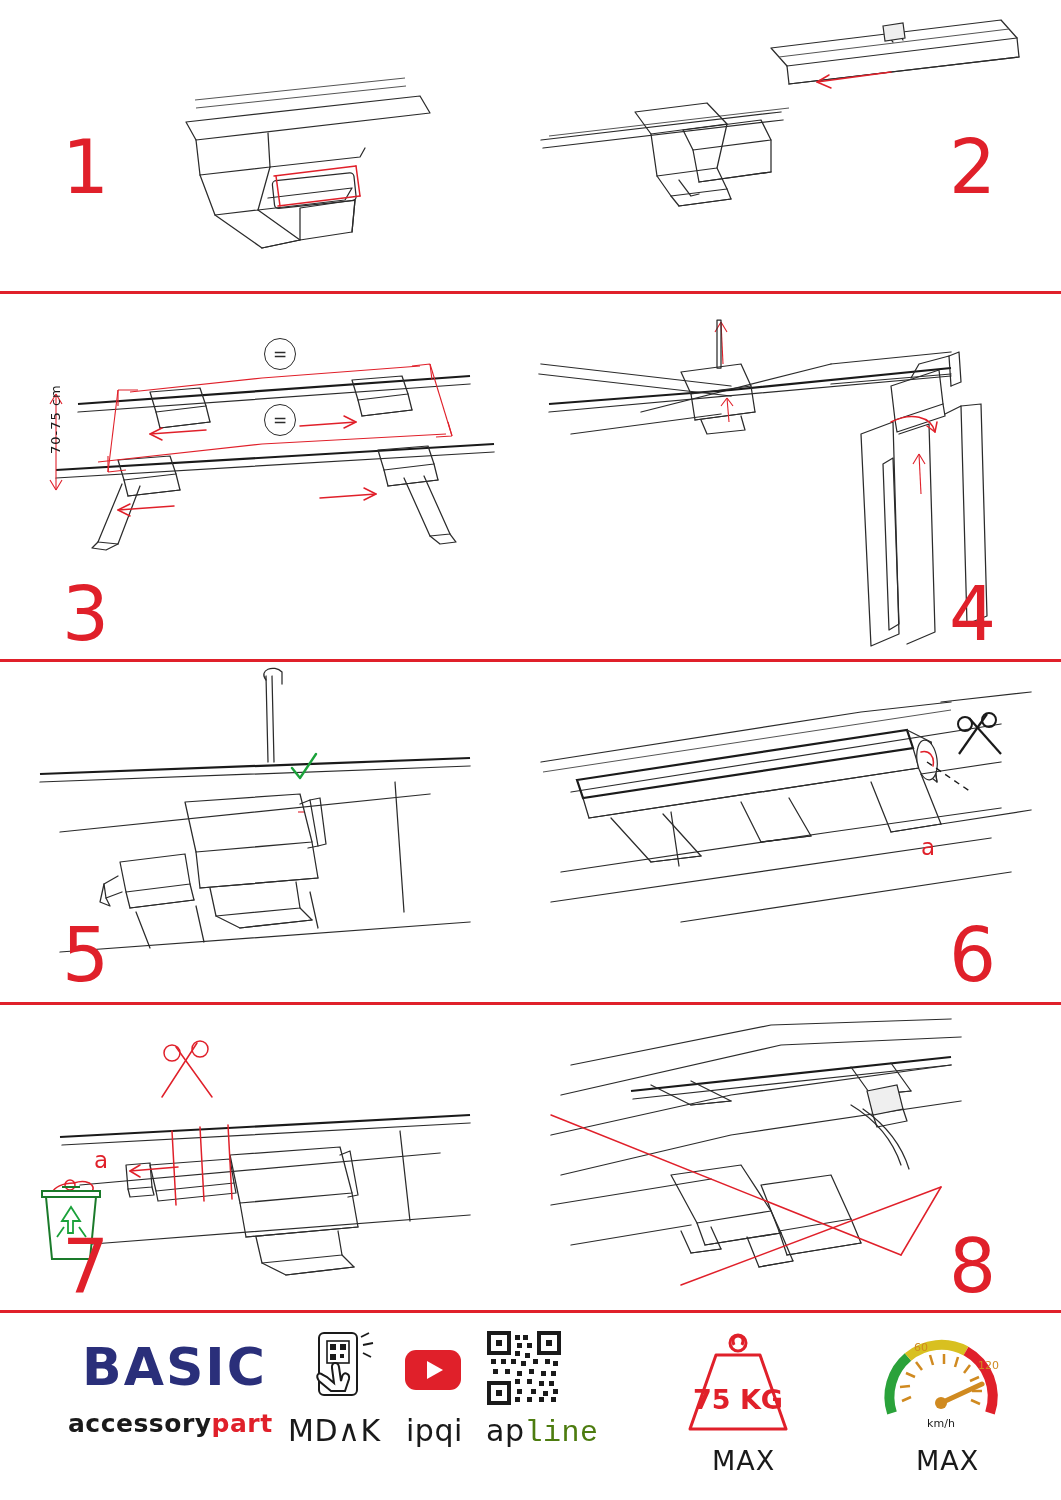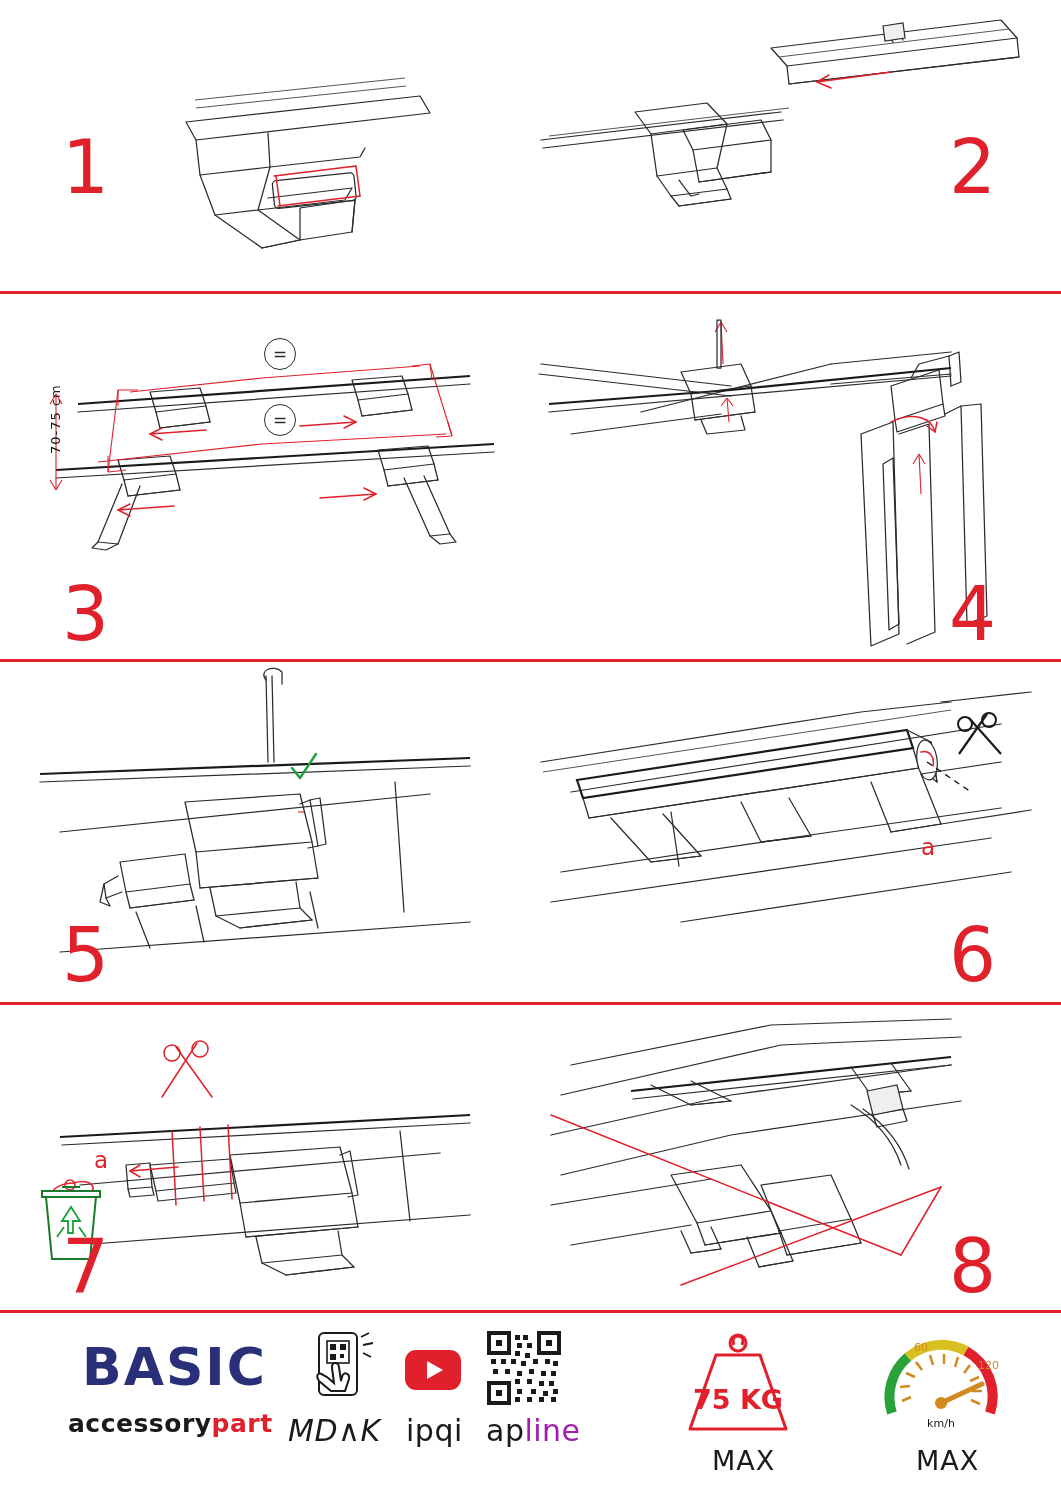--- a/index.html
+++ b/index.html
@@ -125,21 +125,21 @@
   .brand-accessory .p1 { color: #1a1a1a; }
   .brand-accessory .p2 { color: #e0202a; }
 
   .f-label {
     position: absolute;
     font-family: "DejaVu Sans", sans-serif;
     font-size: 30px;
     color: #1a1a1a;
     letter-spacing: 0.5px;
   }
-  .f-label .accent { color: #a21caf; }
+  .f-label .accent { color: #4d7c0f; font-family: Liberation Mono, monospace; }
 
   .max-label {
     position: absolute;
     font-family: "DejaVu Sans", sans-serif;
     font-size: 27px;
     color: #1a1a1a;
     letter-spacing: 1px;
   }
   .kg-text {
     font-family: "DejaVu Sans", sans-serif;
@@ -464,21 +464,21 @@
     <svg width="80" height="72" viewBox="0 0 80 72" style="position:absolute;left:305px;top:18px;">
       <rect x="14" y="2" width="38" height="62" rx="5" fill="#fff" stroke="#1a1a1a" stroke-width="2"></rect>
       <rect x="22" y="10" width="22" height="22" fill="none" stroke="#1a1a1a" stroke-width="1.6"></rect>
       <rect x="25" y="13" width="6" height="6" fill="#1a1a1a"></rect>
       <rect x="35" y="13" width="6" height="6" fill="#1a1a1a"></rect>
       <rect x="25" y="23" width="6" height="6" fill="#1a1a1a"></rect>
       <rect x="35" y="23" width="4" height="4" fill="#1a1a1a"></rect>
       <path d="M18 44 C 14 40, 10 44, 14 50 L26 60 L40 60 L44 48 C 45 42, 38 40, 37 46 L36 50 L34 36 C 33 30, 26 31, 27 37 L29 52 L22 46 Z" fill="#fff" stroke="#1a1a1a" stroke-width="2"></path>
       <path d="M56 6 L64 2 M58 14 L68 12 M58 22 L66 26" stroke="#1a1a1a" stroke-width="1.8" fill="none"></path>
     </svg>
-    <div class="f-label" style="left:288px;top:100px;font-style:italic;">
+    <div class="f-label" style="left:288px;top:100px;">
       <span>MD</span><span>∧</span><span>K</span>
     </div>
 
     <svg width="58" height="42" viewBox="0 0 58 42" style="position:absolute;left:404px;top:36px;">
       <rect x="1" y="1" width="56" height="40" rx="11" fill="#e0202a"></rect>
       <path d="M23 12 L39 21 L23 30 Z" fill="#ffffff"></path>
     </svg>
     <div class="f-label" style="left:406px;top:100px;">ipqi</div>
 
     <svg width="74" height="74" viewBox="0 0 74 74" style="position:absolute;left:487px;top:18px;">

